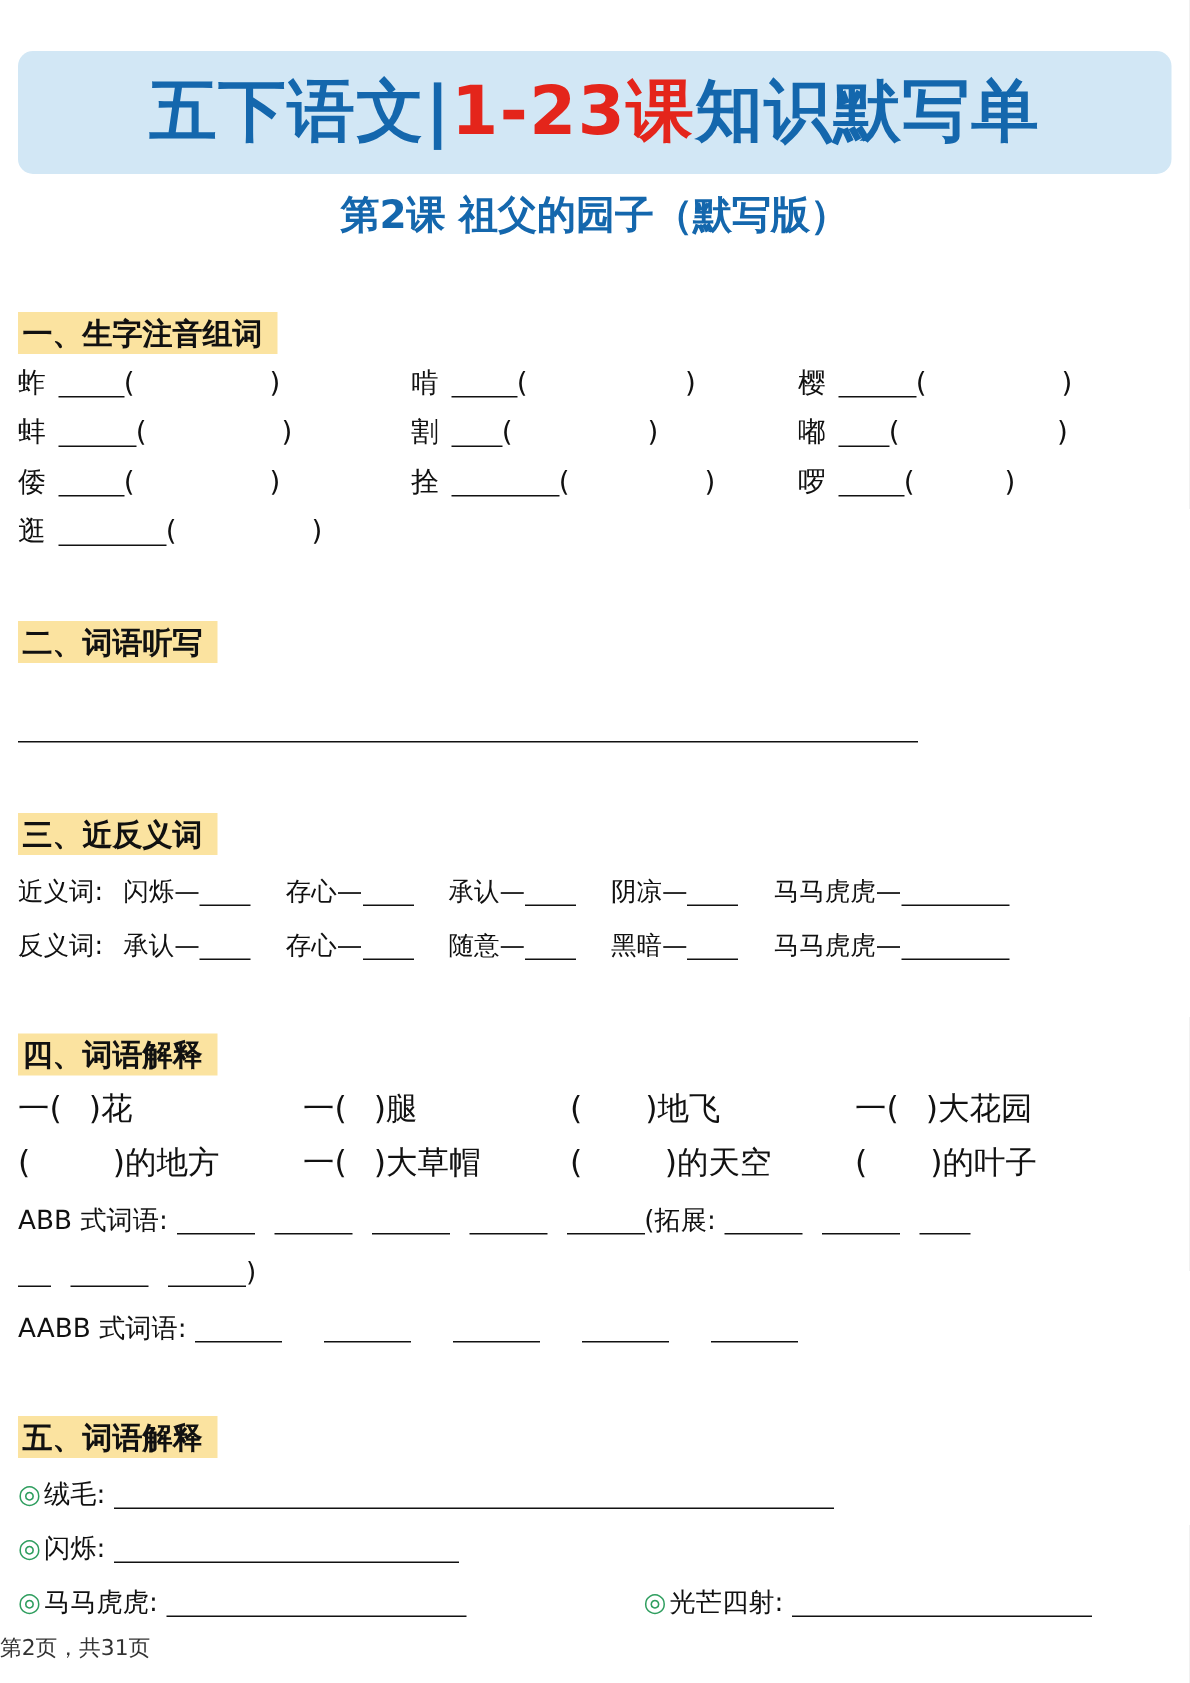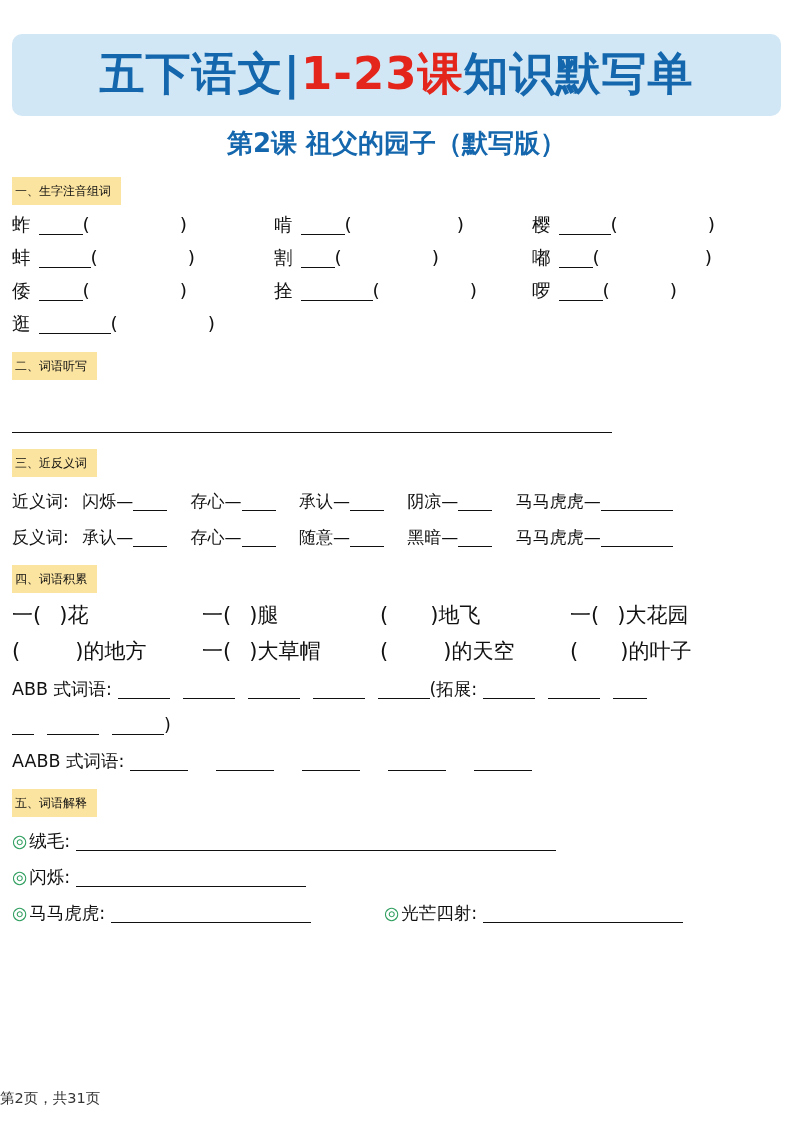--- a/index.html
+++ b/index.html
@@ -17,21 +17,21 @@
   .title-box .t{font-weight:bold;font-size:45px;letter-spacing:1px;}
   .t-blue{color:var(--title_blue,#1467ad);}
   .t-red{color:var(--title_red,#e4251b);}
   .subtitle{
     text-align:center;font-weight:bold;font-size:26px;
     color:var(--title_blue,#1467ad);margin-top:10px;
   }
   
   .sec-head{
     display:inline-block;background:var(--highlight_yellow,#fbe3a0);
-    font-weight:normal;font-size:12px;padding:3px 10px 3px 3px;line-height:22px;
+    font-weight:bold;font-size:20px;padding:3px 10px 3px 3px;line-height:22px;margin-top:31px;
   }
   
   .blank{display:inline-block;border-bottom:1.6px solid #111;height:4px;vertical-align:-4px;}
   .gap{display:inline-block;}
   .w22{width:22px}.w34{width:34px}.w44{width:44px}
   .w52{width:52px}.w58{width:58px}.w72{width:72px}
   .w200{width:200px}.w230{width:230px}.w295{width:295px}
   .w480{width:480px}.w600{width:600px}
   .g18{width:18px}.g42{width:42px}.g55{width:55px}.g60{width:60px}.g90{width:90px}.g105{width:105px}
   
@@ -45,21 +45,21 @@
   .syn-row .pair{margin-right:18px;}
   
   .acc-grid{display:grid;grid-template-columns:190px 178px 190px 1fr;font-size:21px;
     margin-top:10px;row-gap:12px;line-height:24px;}
   .abb-line{font-size:17.5px;margin-top:14px;white-space:nowrap;overflow:hidden;}
   .abb-line .blank{margin-right:13px;}
   .abb-line .blank.tight{margin-right:0;}
   .aabb-line .blank{margin-right:28px;}
   
   .def-row{font-size:17.5px;margin-top:12px;}
-  .def-grid{display:grid;grid-template-columns:372px 1fr;font-size:17.5px;margin-top:12px;}
+  .def-grid{display:grid;grid-template-columns:372px 1fr;font-size:17.5px;margin-top:12px;gap:45px;}
   .bullet{color:var(--bullet_green,#2f9e5f);font-weight:bold;margin-right:2px;}
   
   .para{font-size:17.5px;line-height:31px;text-align:justify;margin:8px 0 0 0;}
   .hl-blue{background:var(--highlight_blue,#2b9fdd);padding:2px 4px 2px 2px;}
   .hl-green{background:var(--highlight_green,#b6d99d);padding:2px 6px 2px 2px;}
   .imitate-row{display:flex;align-items:flex-end;margin-top:10px;font-size:17.5px;}
   .imitate-row .fill{flex:1;border-bottom:1.6px solid #111;height:0;margin-bottom:4px;margin-left:4px;}
   
   .footer{
     position:absolute;left:0;right:0;bottom:14px;
@@ -115,21 +115,21 @@
       <span class="lbl">反义词:</span>
       <span class="pair"><span>承认—</span><span class="blank w34"></span></span>
       <span class="pair"><span>存心—</span><span class="blank w34"></span></span>
       <span class="pair"><span>随意—</span><span class="blank w34"></span></span>
       <span class="pair"><span>黑暗—</span><span class="blank w34"></span></span>
       <span class="pair"><span>马马虎虎—</span><span class="blank w72"></span></span>
     </div>
   </div>
 
   <div class="mt-sec">
-    <span class="sec-head">四、词语积累</span>
+    <span class="sec-head">四、词语解释</span>
     <div class="acc-grid">
       <span><span>一(</span><span class="gap g18"></span><span>)花</span></span>
       <span><span>一(</span><span class="gap g18"></span><span>)腿</span></span>
       <span><span>(</span><span class="gap g42"></span><span>)地飞</span></span>
       <span><span>一(</span><span class="gap g18"></span><span>)大花园</span></span>
 
       <span><span>(</span><span class="gap g55"></span><span>)的地方</span></span>
       <span><span>一(</span><span class="gap g18"></span><span>)大草帽</span></span>
       <span><span>(</span><span class="gap g55"></span><span>)的天空</span></span>
       <span><span>(</span><span class="gap g42"></span><span>)的叶子</span></span>

